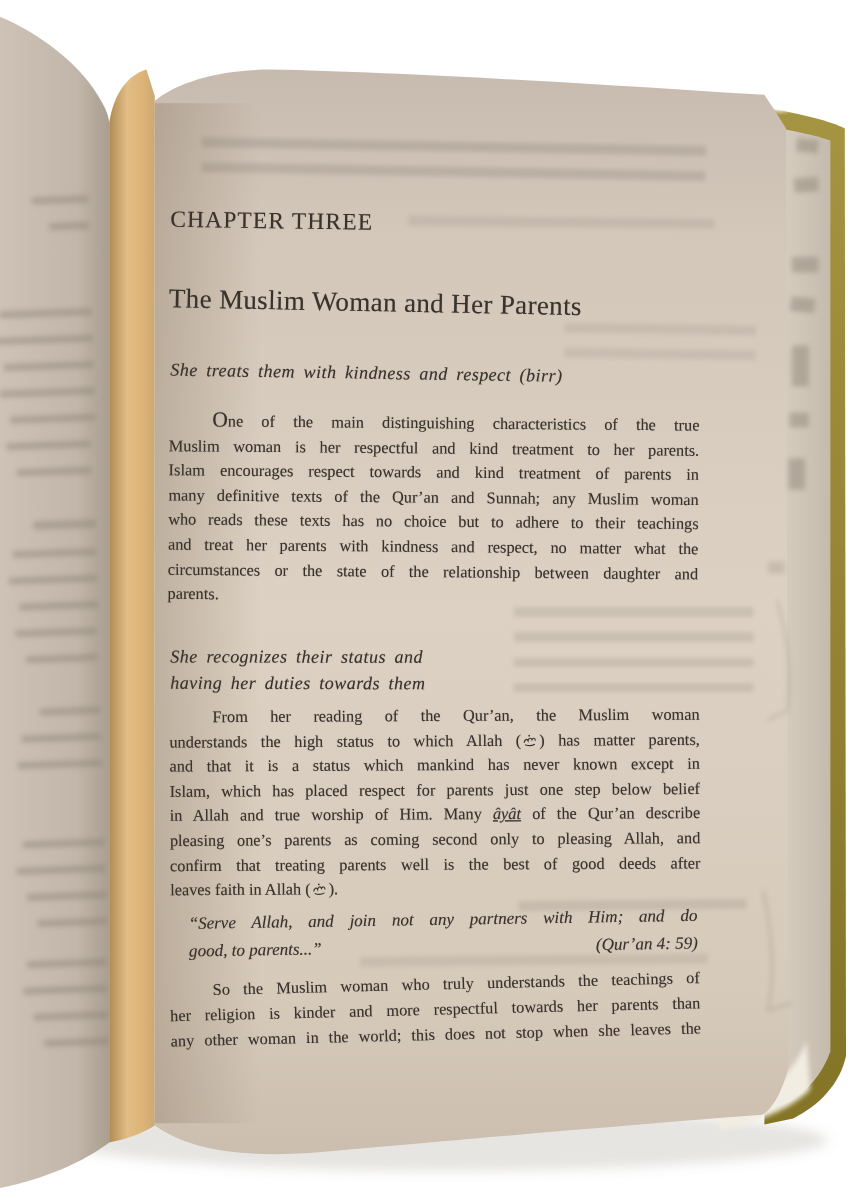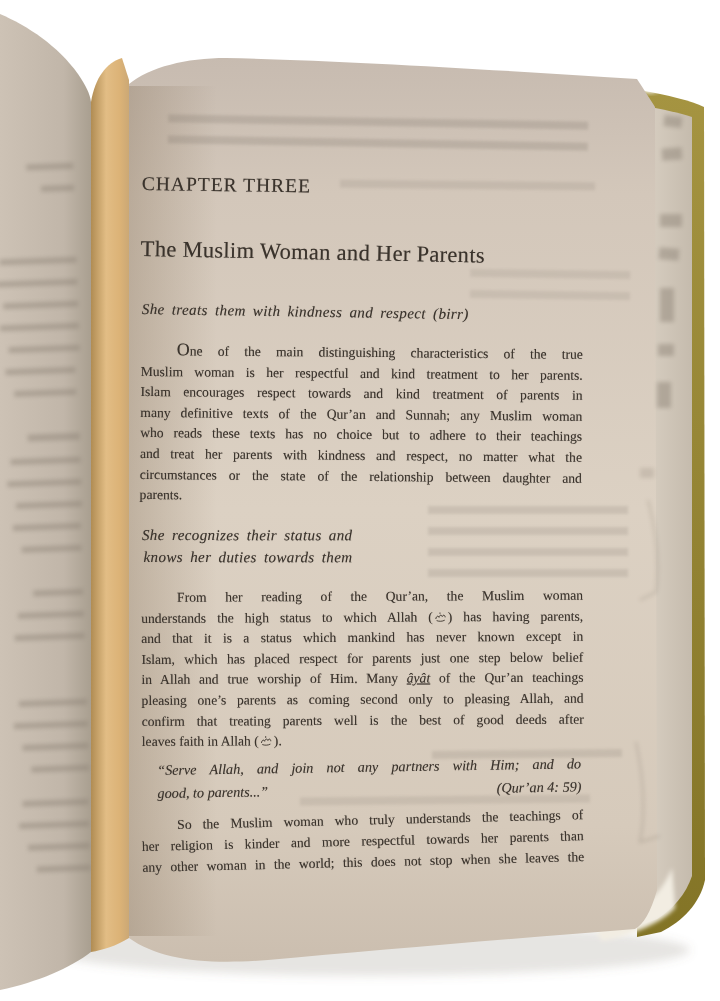--- a/index.html
+++ b/index.html
@@ -10,21 +10,21 @@
   .ghost{position:absolute;filter:blur(1.8px);
          background:repeating-linear-gradient(180deg,rgba(104,95,86,0.5) 0 8px,rgba(0,0,0,0) 8px 21px);}
 
   
   .textlayer{position:absolute;left:0;top:0;width:720px;height:1001px;color:#3a332c;}
   .block{position:absolute;transform-origin:left top;}
   .chapter{left:142px;top:173px;font-size:19.5px;letter-spacing:1px;transform:rotate(0.8deg);}
   .title{left:141px;top:236px;font-size:22.5px;letter-spacing:0.3px;transform:rotate(1.1deg);}
   .h-italic{font-style:italic;font-size:15px;letter-spacing:0.4px;word-spacing:3px;}
   .h1{left:142px;top:301px;transform:rotate(0.9deg);}
-  .h2{left:142px;top:525px;transform:rotate(0.1deg);line-height:21.5px;text-align:right;}
+  .h2{left:142px;top:538px;transform:rotate(0.1deg);line-height:21.5px;}
   .para{width:442px;font-size:13.6px;line-height:20.6px;}
   .p1{left:141px;top:339px;transform:rotate(0.5deg);}
   .p2{left:141px;top:588px;transform:rotate(-0.3deg);}
   .p3{left:141px;top:815px;transform:rotate(-1.4deg);line-height:21.2px;}
   .quote{left:157px;top:759px;width:424px;font-style:italic;font-size:14.2px;line-height:22.5px;
          transform:rotate(-0.9deg);}
   .line{text-align:justify;}
   .jl{text-align-last:justify;}
   .indent{text-indent:36px;}
   .cap::first-letter{font-size:1.32em;}
@@ -159,33 +159,33 @@
       <div class="line jl">Islam encourages respect towards and kind treatment of parents in</div>
       <div class="line jl">many definitive texts of the Qur’an and Sunnah; any Muslim woman</div>
       <div class="line jl">who reads these texts has no choice but to adhere to their teachings</div>
       <div class="line jl">and treat her parents with kindness and respect, no matter what the</div>
       <div class="line jl">circumstances or the state of the relationship between daughter and</div>
       <div class="line">parents.</div>
     </div>
 
     <div class="block h-italic h2">
       <div>She recognizes their status and</div>
-      <div>knows her duties towards them</div>
+      <div>having her duties towards them</div>
     </div>
 
     <div class="block para p2">
       <div class="line jl indent">From her reading of the Qur’an, the Muslim woman</div>
       <div class="line jl"><span>understands the high status to which Allah (</span><span class="hon"><svg width="13" height="11" viewBox="0 0 16 13">
               <path d="M2 9 C2.5 5.5 5 4.5 6 7 C6.5 4 9 3.5 10 6 C11 3.5 13.5 4 13.5 7" fill="none" stroke="currentColor" stroke-width="1.2"></path>
               <path d="M3 11 C6 12.2 10 12.2 13 10.5" fill="none" stroke="currentColor" stroke-width="1.1"></path>
               <circle cx="7.2" cy="1.8" r="0.9" fill="currentColor"></circle>
-            </svg></span><span>) has having parents,</span></div>
+            </svg></span><span>) has matter parents,</span></div>
       <div class="line jl">and that it is a status which mankind has never known except in</div>
       <div class="line jl">Islam, which has placed respect for parents just one step below belief</div>
-      <div class="line jl"><span>in Allah and true worship of Him. Many </span><span class="em">âyât</span><span> of the Qur’an teachings</span></div>
+      <div class="line jl"><span>in Allah and true worship of Him. Many </span><span class="em">âyât</span><span> of the Qur’an describe</span></div>
       <div class="line jl">pleasing one’s parents as coming second only to pleasing Allah, and</div>
       <div class="line jl">confirm that treating parents well is the best of good deeds after</div>
       <div class="line"><span>leaves faith in Allah (</span><span class="hon"><svg width="13" height="11" viewBox="0 0 16 13">
               <path d="M2 9 C2.5 5.5 5 4.5 6 7 C6.5 4 9 3.5 10 6 C11 3.5 13.5 4 13.5 7" fill="none" stroke="currentColor" stroke-width="1.2"></path>
               <path d="M3 11 C6 12.2 10 12.2 13 10.5" fill="none" stroke="currentColor" stroke-width="1.1"></path>
               <circle cx="7.2" cy="1.8" r="0.9" fill="currentColor"></circle>
             </svg></span><span>).</span></div>
     </div>
 
     <div class="block quote">

